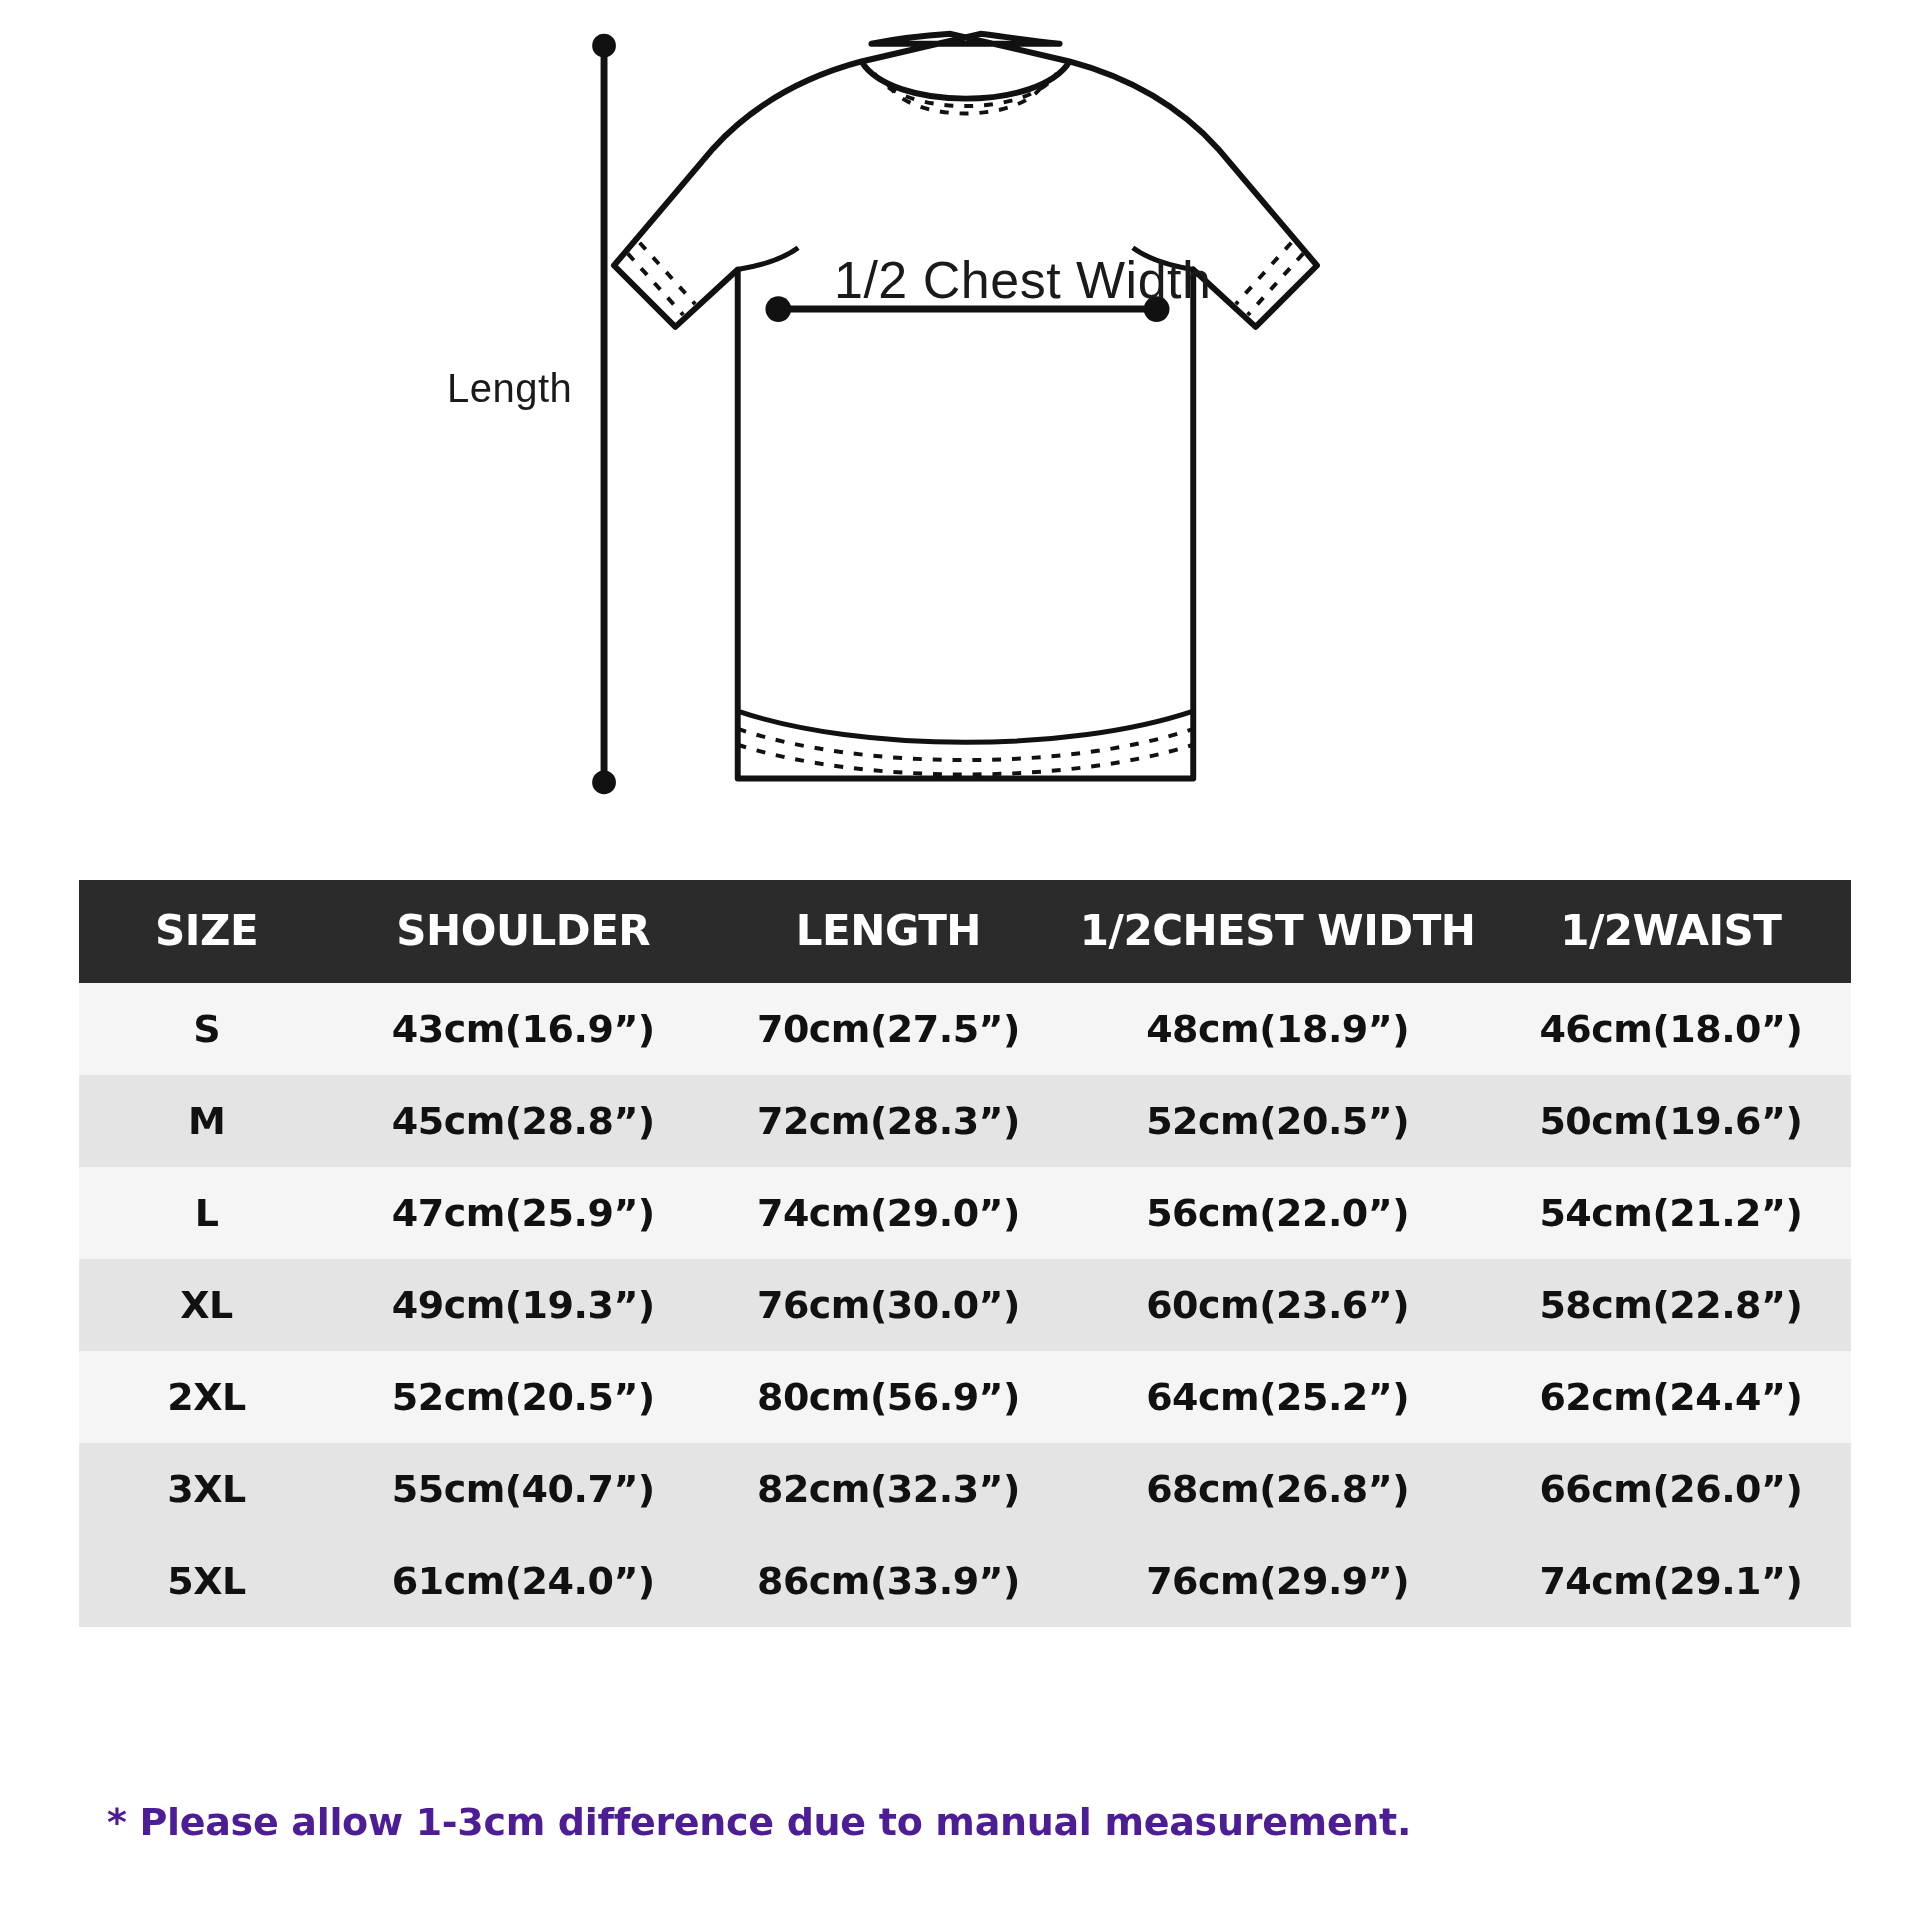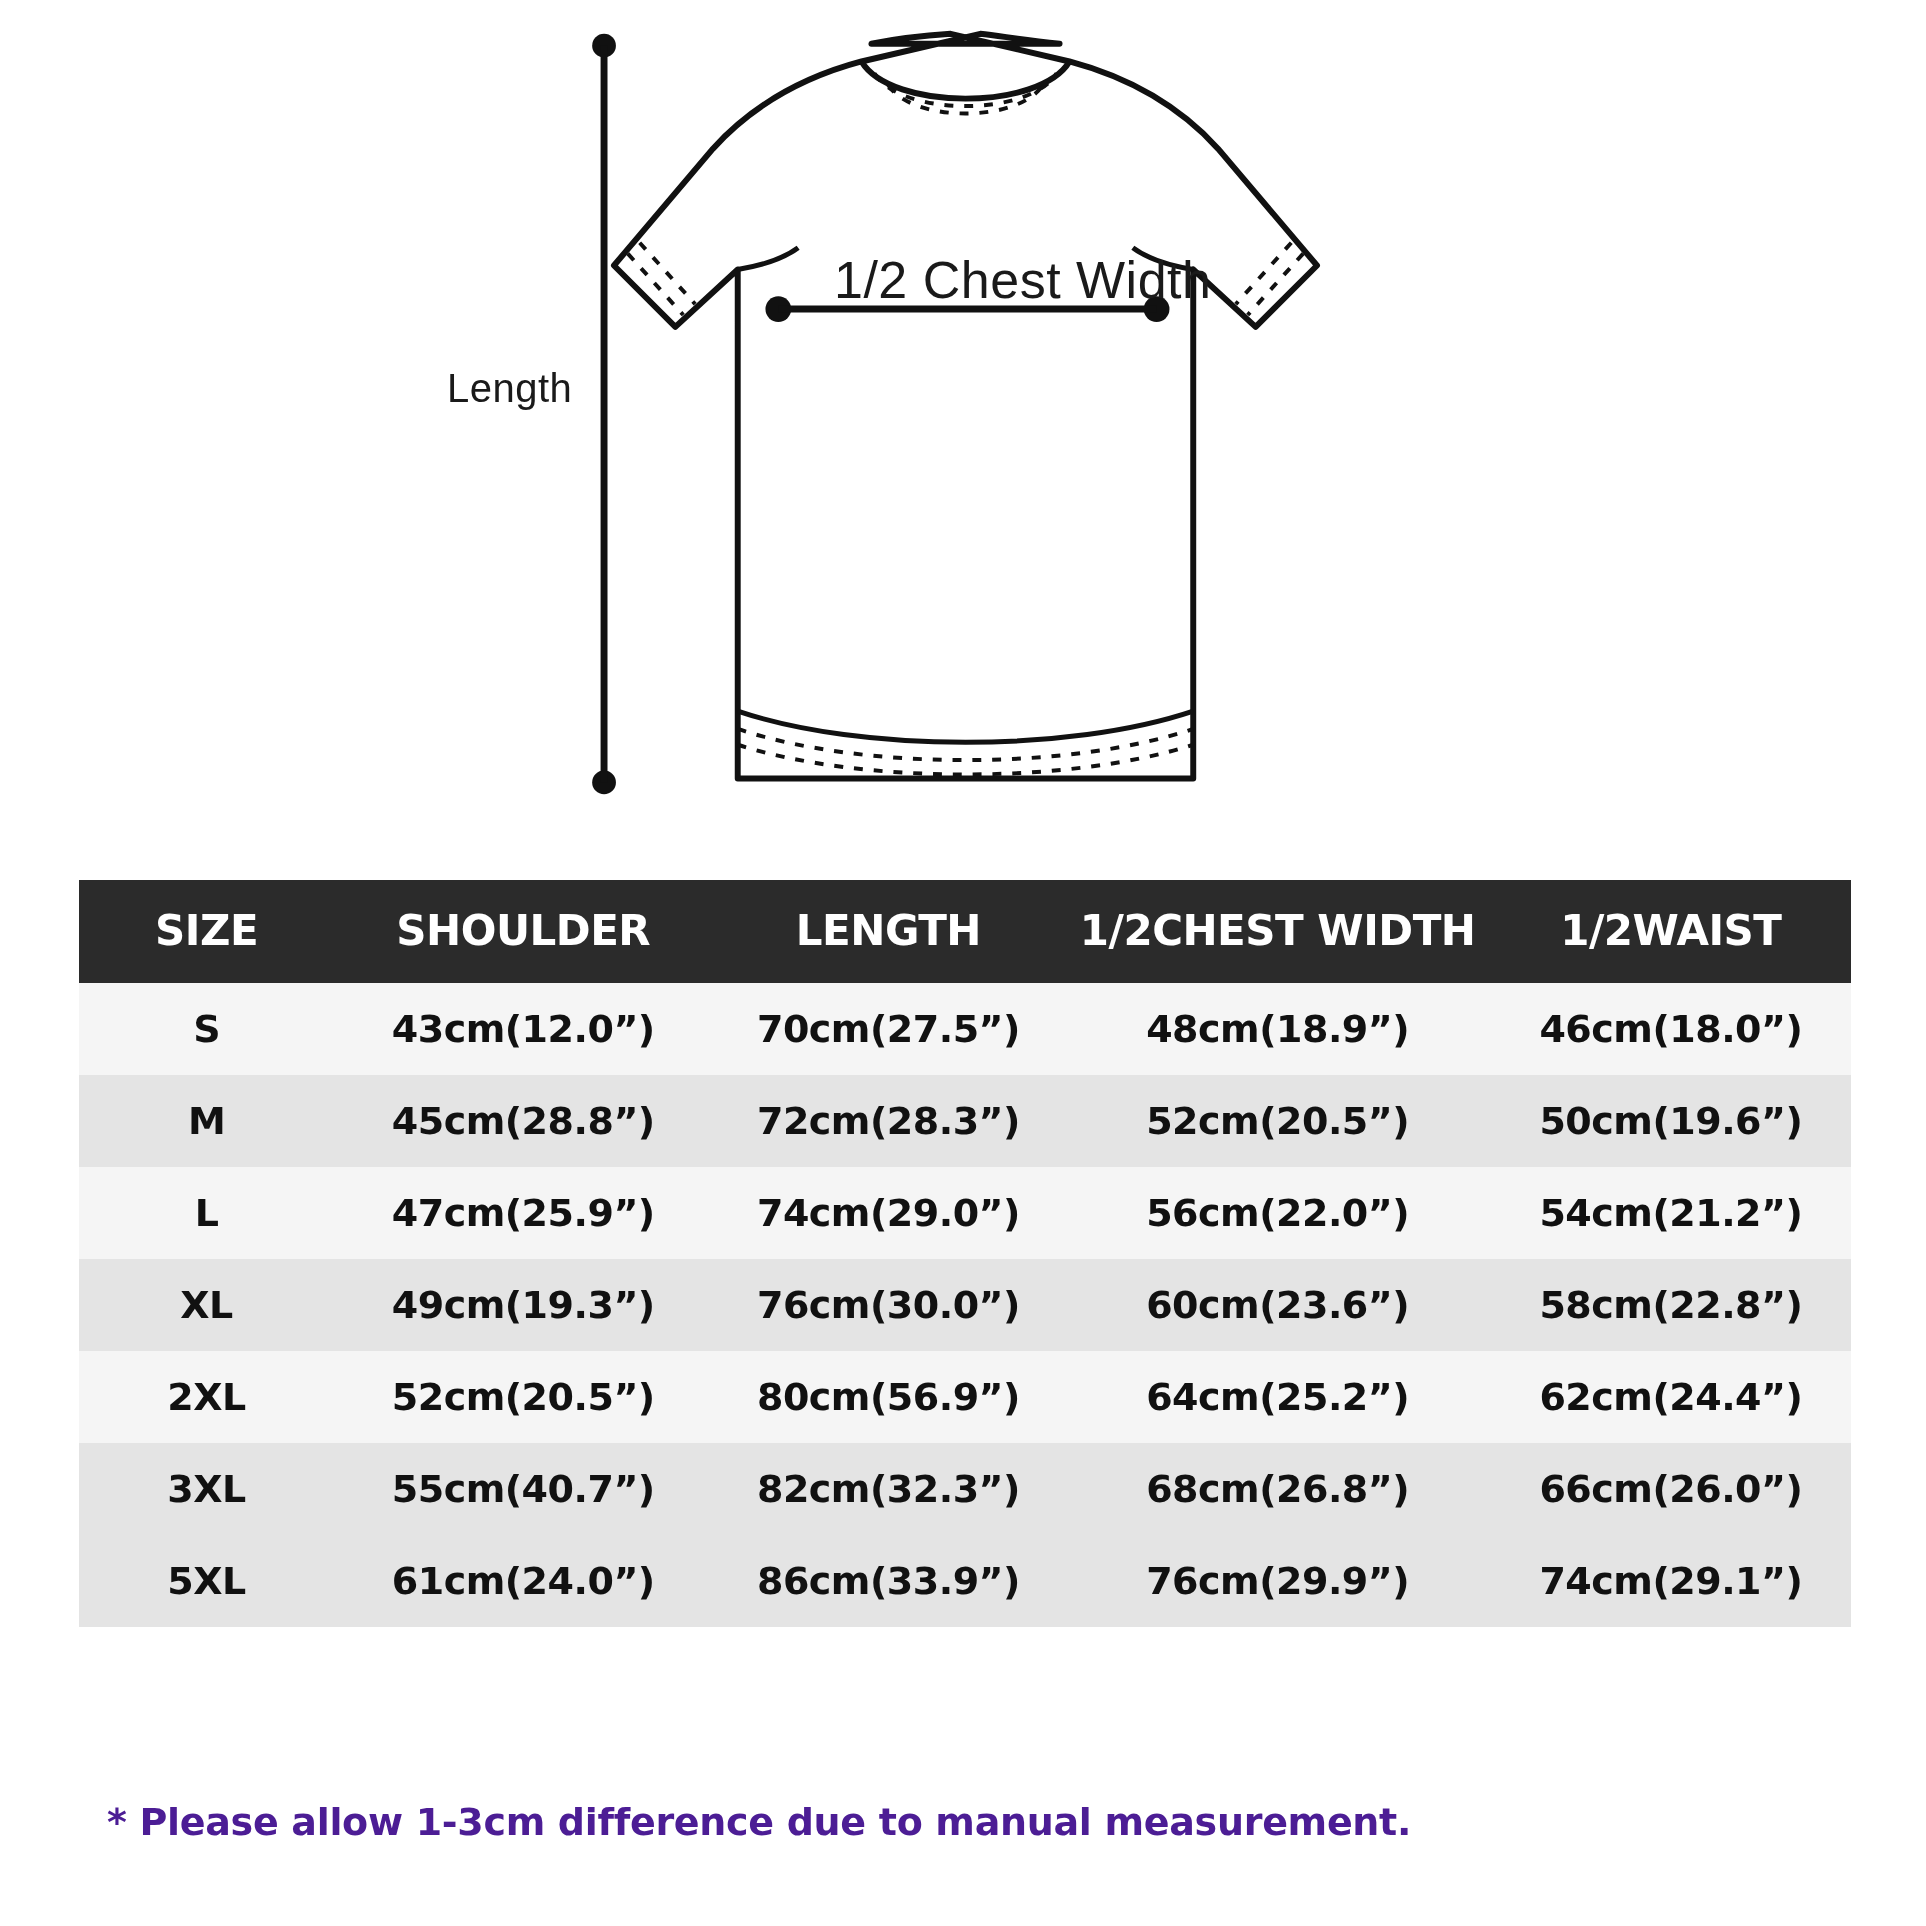--- a/index.html
+++ b/index.html
@@ -194,21 +194,21 @@
           <th>SIZE</th>
           <th>SHOULDER</th>
           <th>LENGTH</th>
           <th>1/2CHEST WIDTH</th>
           <th>1/2WAIST</th>
         </tr>
       </thead>
       <tbody>
         <tr class="row-odd">
           <td class="col-size">S</td>
-          <td>43cm(12.0”)</td>
+          <td>43cm(16.9”)</td>
           <td>70cm(27.5”)</td>
           <td>48cm(18.9”)</td>
           <td>46cm(18.0”)</td>
         </tr>
         <tr class="row-even">
           <td class="col-size">M</td>
           <td>45cm(28.8”)</td>
           <td>72cm(28.3”)</td>
           <td>52cm(20.5”)</td>
           <td>50cm(19.6”)</td>

